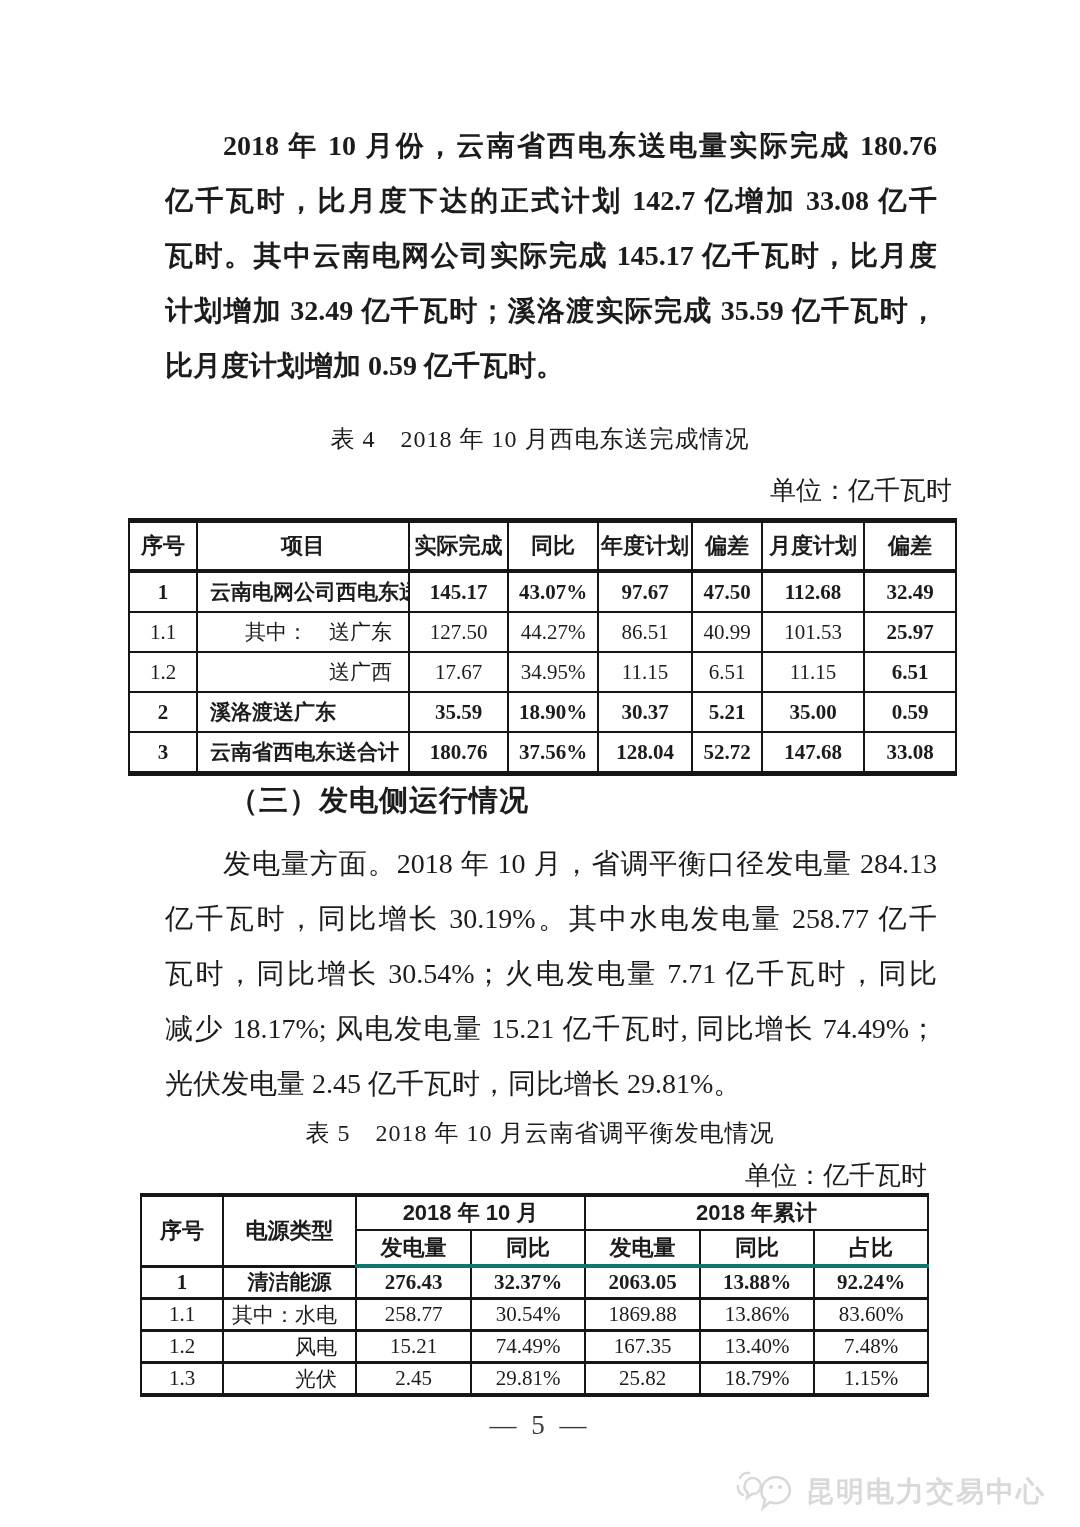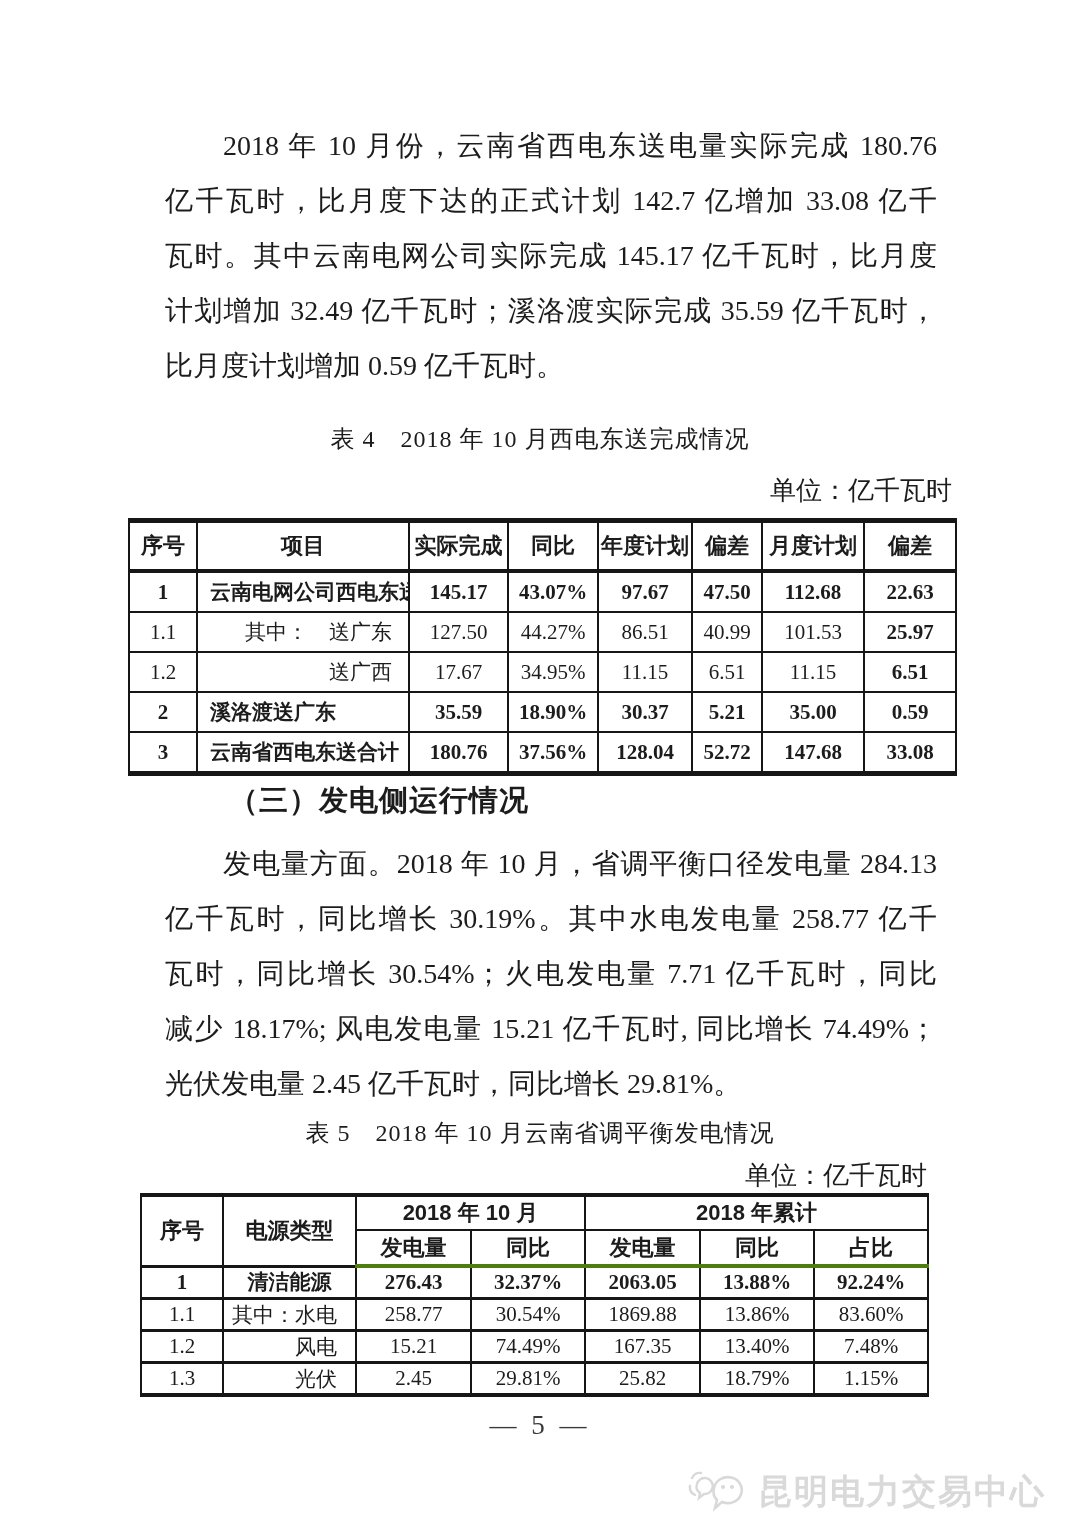--- a/index.html
+++ b/index.html
@@ -29,48 +29,48 @@
   .t4 td.item-left  { text-align:left;  padding-left:12px; }
   .t4 td.item-right { text-align:right; padding-right:16px; }
   .hei { font-family:"Liberation Sans","DejaVu Sans",sans-serif; }
   td.lastbold { font-weight:700; }
 
   
   .t5 { left:140px; top:1193px; width:787px; border:2px solid #161616; border-top:4px solid #161616; border-bottom:4px solid #161616; }
   .t5 th { font-size:22px; border:2px solid #161616;
            font-family:"Liberation Sans","DejaVu Sans",sans-serif; font-weight:700; }
   .t5 thead tr.g1 th { height:32px; }
-  .t5 thead tr.g2 th { height:33px; border-bottom:4px solid #4d7c0f; }
+  .t5 thead tr.g2 th { height:33px; border-bottom:4px solid #0f766e; }
   .t5 td { height:29px; font-size:21px; border:2px solid #161616; border-top-width:3px; }
   .t5 tr.b td { font-weight:700; }
   .t5 td.type-left  { text-align:left;  padding-left:8px; }
   .t5 td.type-right { text-align:right; padding-right:18px; }
 
   .section-heading {
     position:absolute; left:165px; top:781px; width:780px;
     font-family:Liberation Sans, sans-serif;
     font-weight:700; font-size:29px; text-indent:64px; letter-spacing:1px;
   }
   .page-num { position:absolute; left:0; top:1410px; width:100%; text-align:center; font-size:27px; color:#3a3a3a; letter-spacing:4px; }
 
   .footer {
     position:absolute; right:34px; top:1468px;
     display:flex; align-items:center; gap:8px;
-    color:#d9d9d9; font-weight:700; font-size:34px; letter-spacing:2px;
+    color:#d9d9d9; font-weight:700; font-size:28px; letter-spacing:2px;
     font-family:"Liberation Sans","DejaVu Sans",sans-serif;
     text-shadow:0 1px 0 #ffffff;
   }
   .wx-icon { width:62px; height:48px; }
 </style>
 </head>
 <body>
 
 <div class="page">
 
-  <div class="para" style="top:118px;">
+  <div class="para" style="top:118px;font-weight:bold;">
     <div class="pline first">2018 年 10 月份，云南省西电东送电量实际完成 180.76</div>
     <div class="pline">亿千瓦时，比月度下达的正式计划 142.7 亿增加 33.08 亿千</div>
     <div class="pline">瓦时。其中云南电网公司实际完成 145.17 亿千瓦时，比月度</div>
     <div class="pline">计划增加 32.49 亿千瓦时；溪洛渡实际完成 35.59 亿千瓦时，</div>
     <div class="pline last">比月度计划增加 0.59 亿千瓦时。</div>
   </div>
 
   <div class="tbl-title" style="top:423px;">表 4　2018 年 10 月西电东送完成情况</div>
   <div class="tbl-unit" style="top:473px; right:128px;">单位：亿千瓦时</div>
 
@@ -99,21 +99,21 @@
     </thead>
     <tbody>
       <tr class="b">
         <td>1</td>
         <td class="item-left hei">云南电网公司西电东送</td>
         <td>145.17</td>
         <td>43.07%</td>
         <td>97.67</td>
         <td>47.50</td>
         <td>112.68</td>
-        <td>22.63</td>
+        <td>32.49</td>
       </tr>
       <tr>
         <td>1.1</td>
         <td class="item-right">其中：　送广东</td>
         <td>127.50</td>
         <td>44.27%</td>
         <td>86.51</td>
         <td>40.99</td>
         <td>101.53</td>
         <td class="lastbold">25.97</td>

